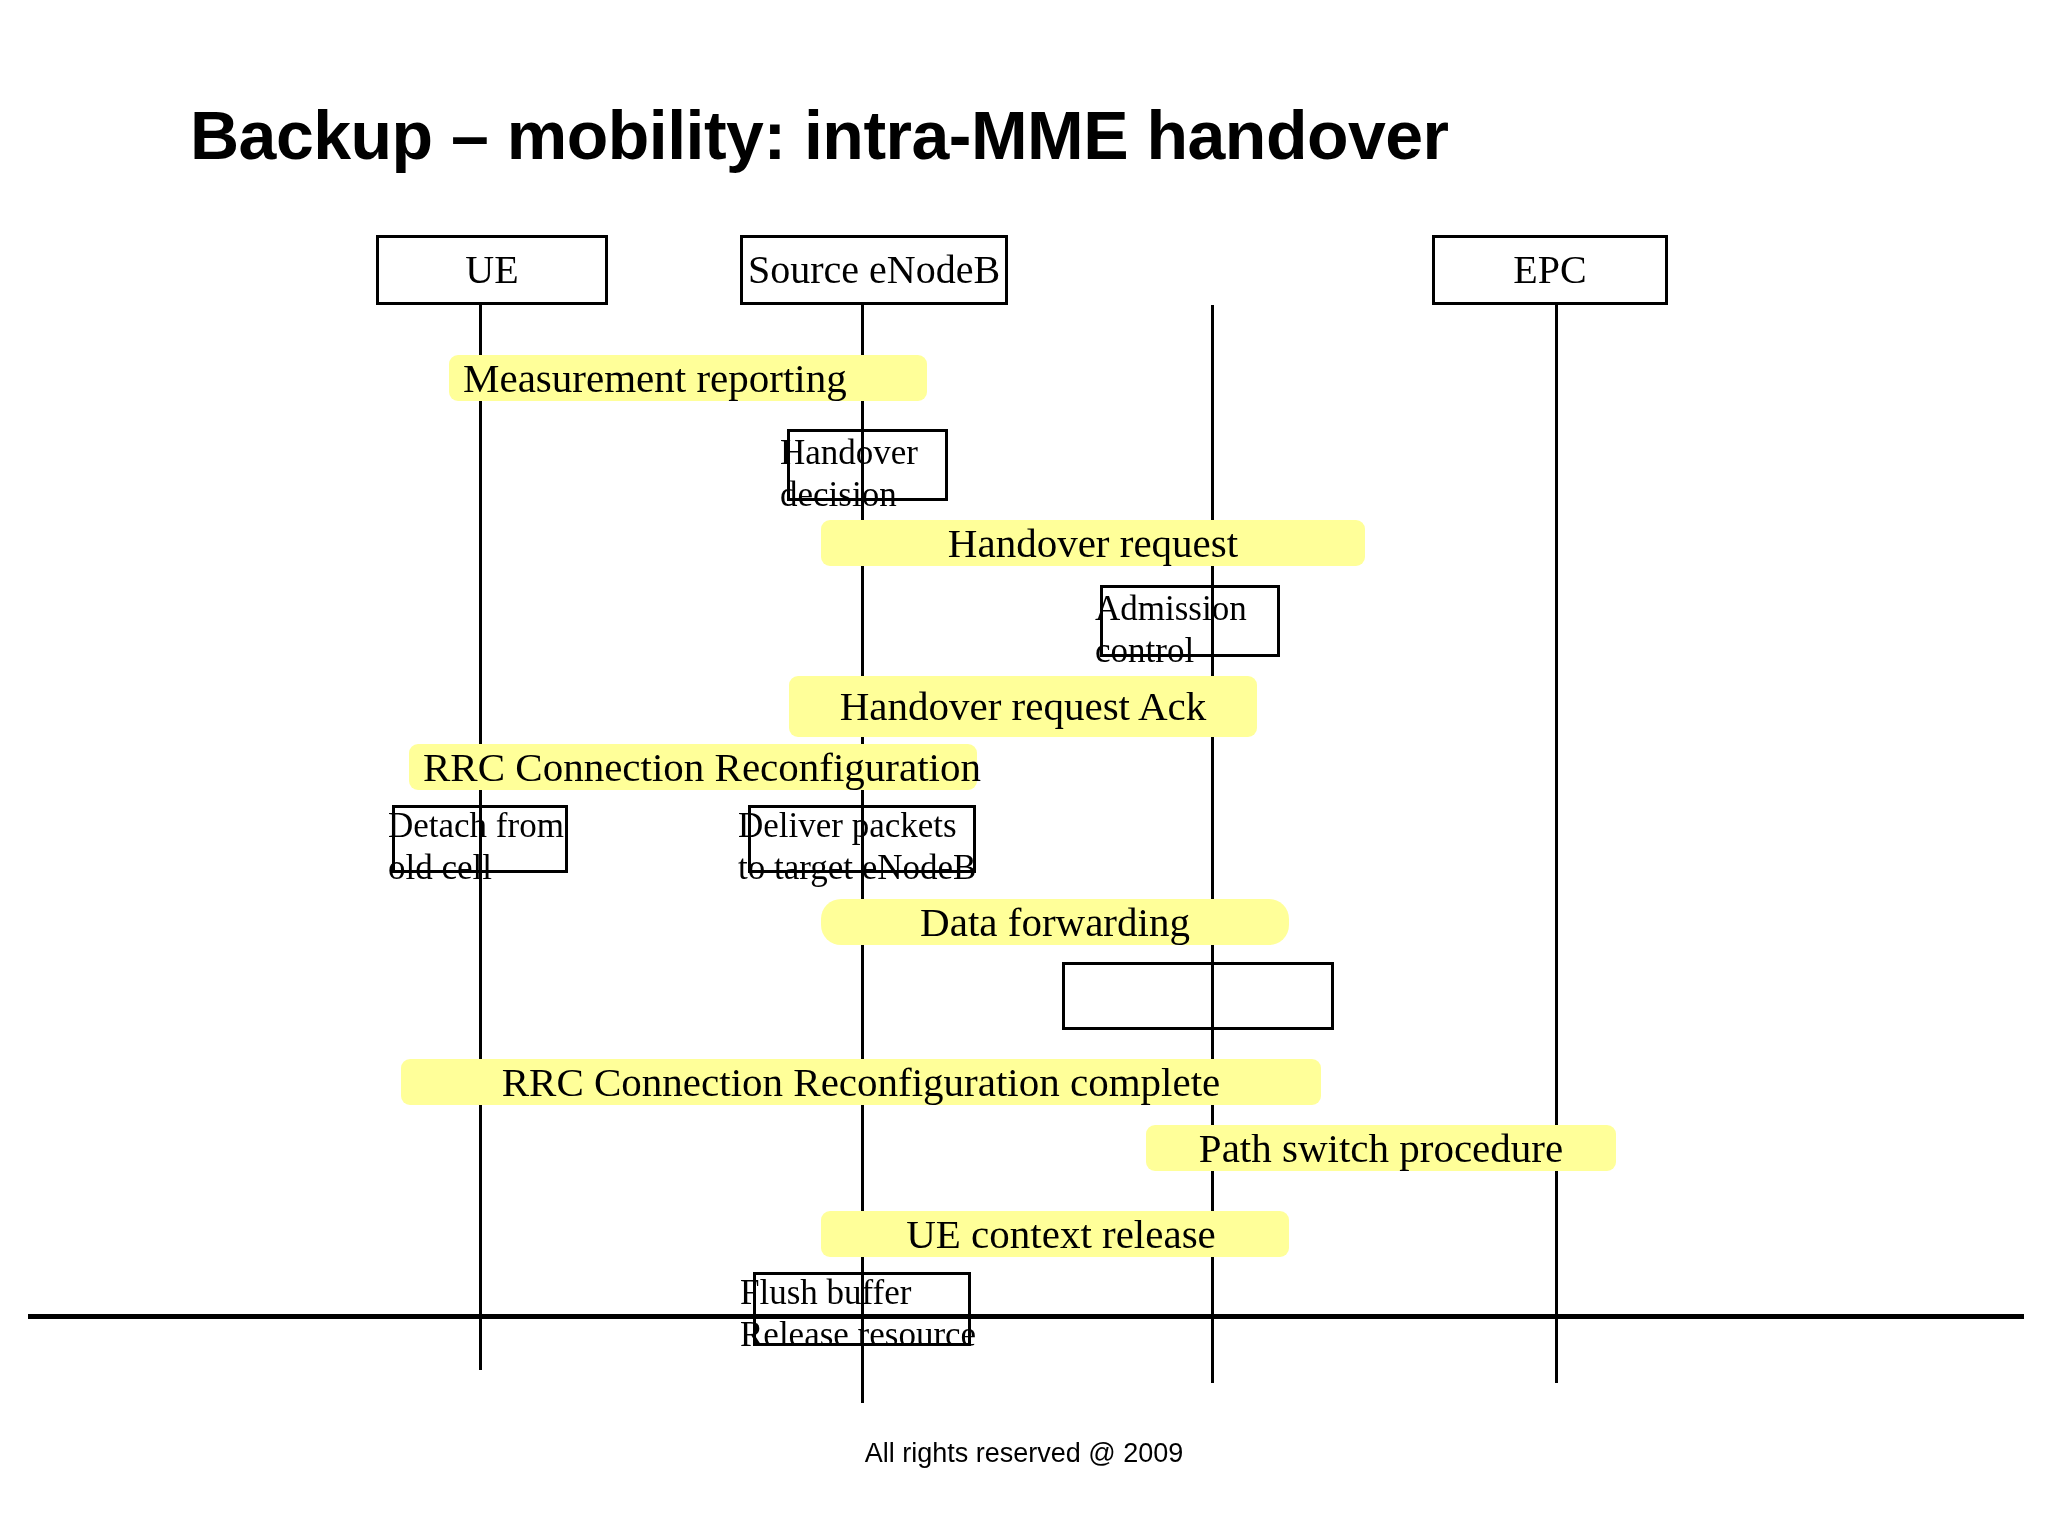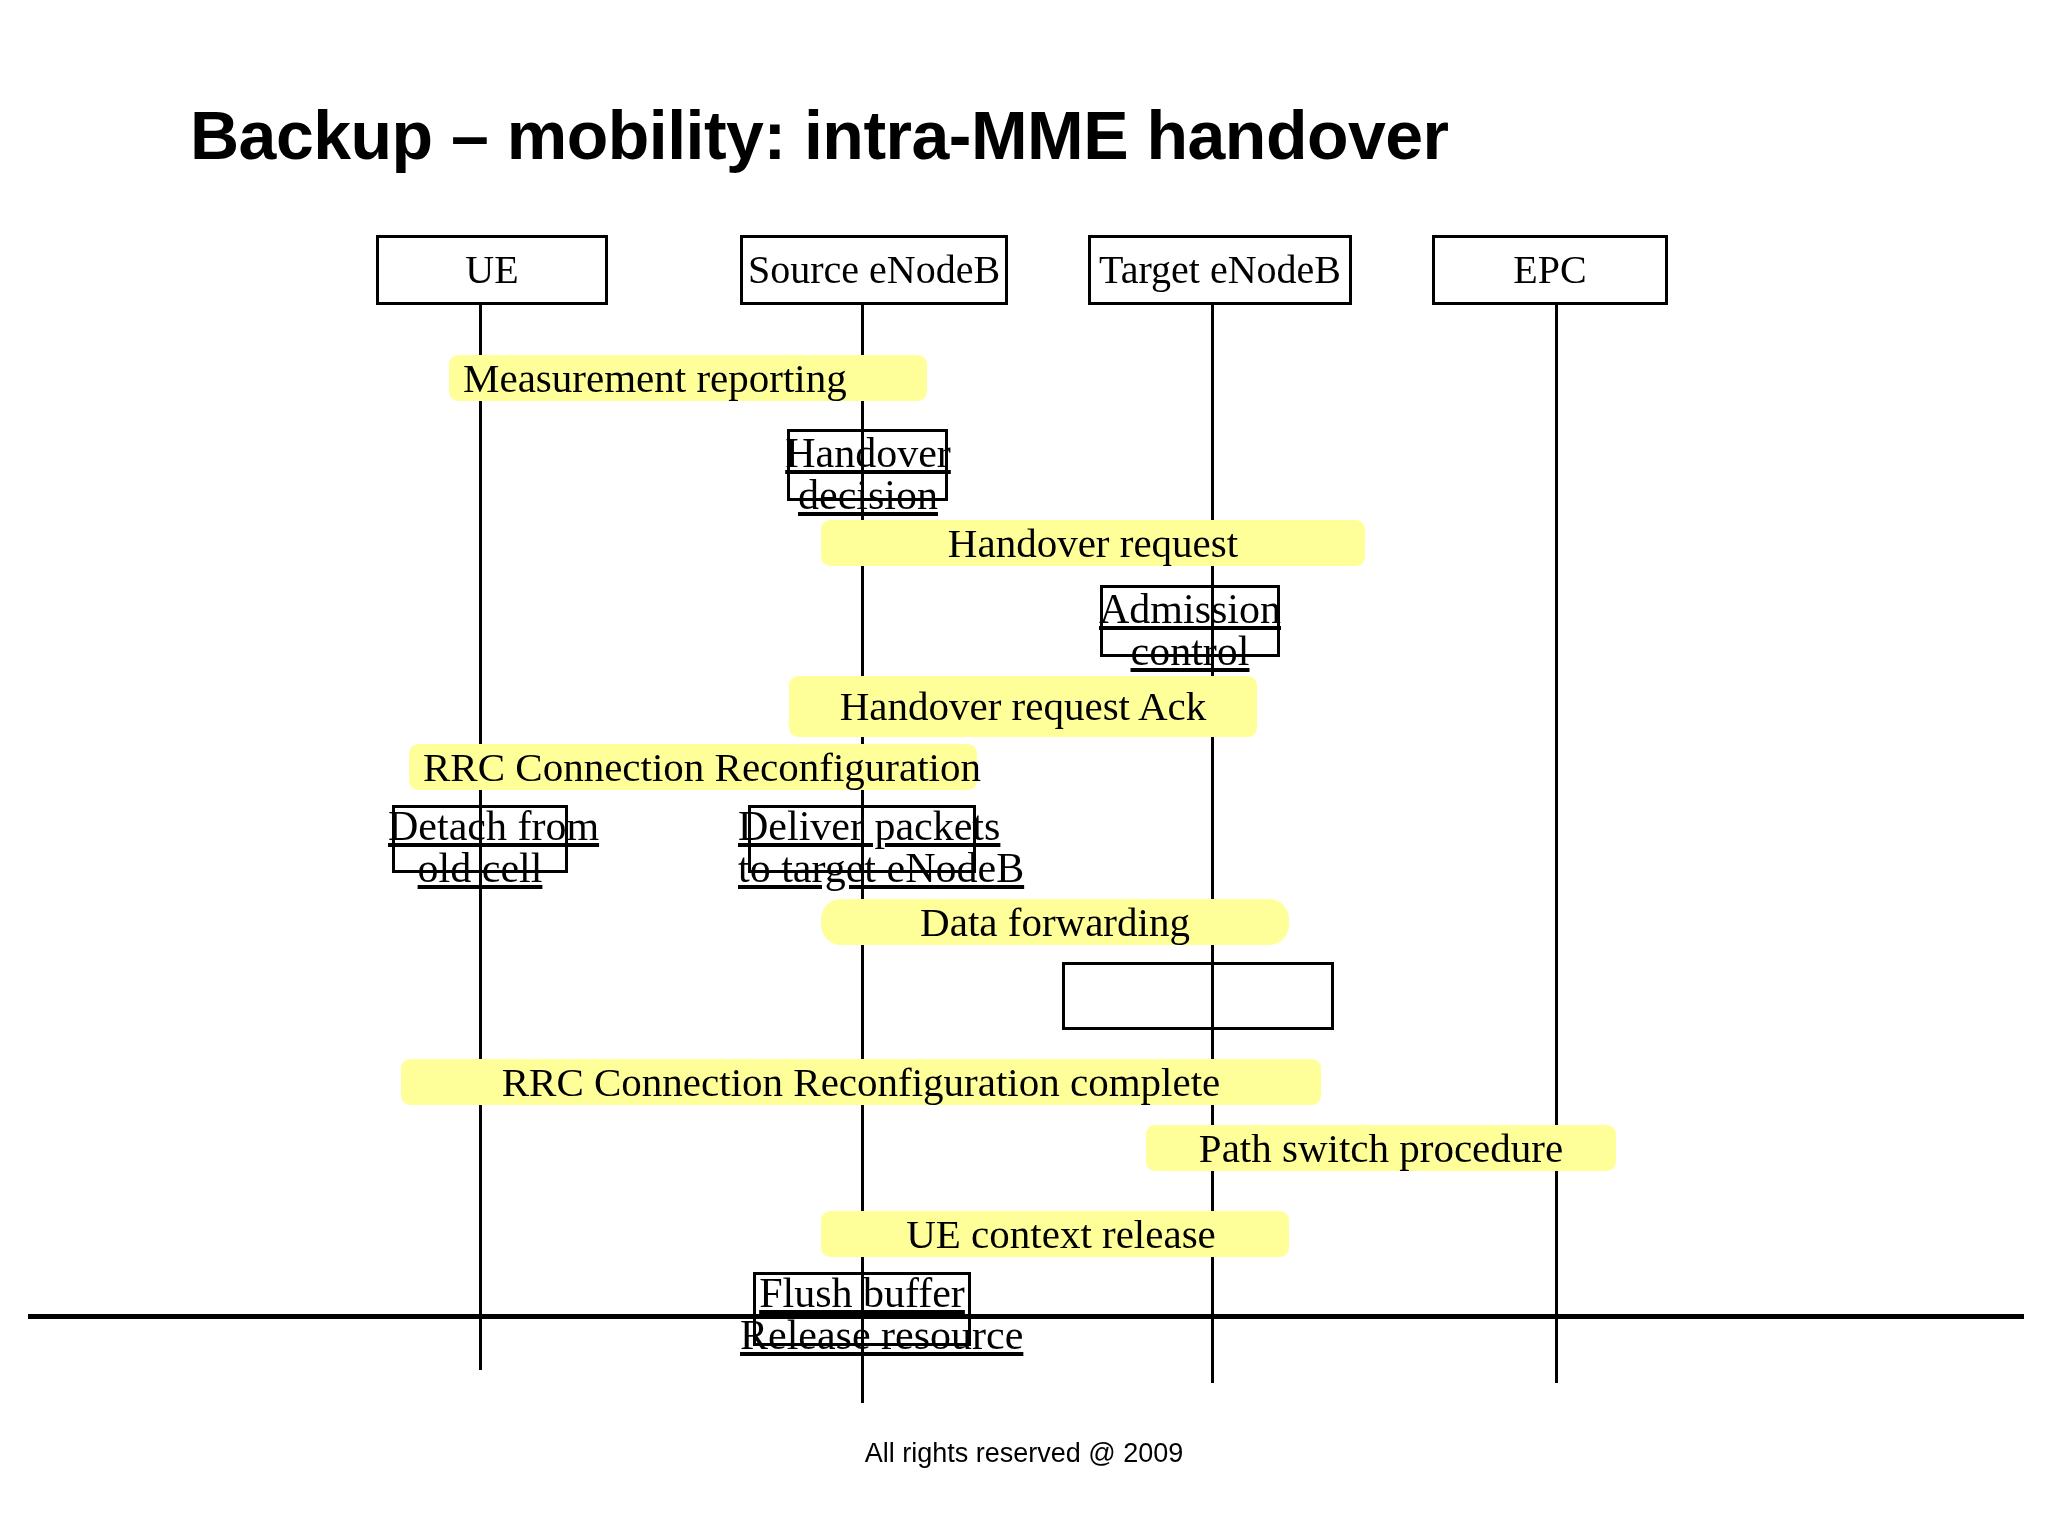--- a/index.html
+++ b/index.html
@@ -82,28 +82,26 @@
   .proc-box {
     position: absolute;
     box-sizing: border-box;
     border: 3px solid #000000;
     background: transparent;
     z-index: 5;
   }
   .proc-label {
     position: absolute;
     font-family: "Liberation Serif", serif;
-    font-size: 42px;
+    font-size: 35px;
     line-height: 42px;
     color: #000000;
     white-space: nowrap;
-    text-align: center;
     z-index: 6;
     pointer-events: none;
-    text-decoration: underline;
   }
 
   
   #bottom-rule {
     position: absolute;
     left: 28px;
     top: 1314px;
     width: 1996px;
     height: 5px;
     background: #000000;
@@ -136,23 +134,20 @@
   <div class="lifeline" style="left:1555px; top:305px; height:1078px;"></div>
 
   <div class="actor-box" style="left:376px; top:235px; width:232px; height:70px;">
     <span>UE</span>
   </div>
 
   <div class="actor-box" style="left:740px; top:235px; width:268px; height:70px;">
     <span>Source eNodeB</span>
   </div>
 
-  <div class="actor-box" style="left:1088px; top:235px; width:264px; height:70px;">
-    <span>Target eNodeB</span>
-  </div>
 
   <div class="actor-box" style="left:1432px; top:235px; width:236px; height:70px;">
     <span>EPC</span>
   </div>
 
   <div class="msg-band align-left" style="left:425px; top:355px; width:478px; height:46px;">
     <span>Measurement reporting</span>
   </div>
 
   <div class="proc-box" style="left:787px; top:429px; width:161px; height:72px;"></div>

